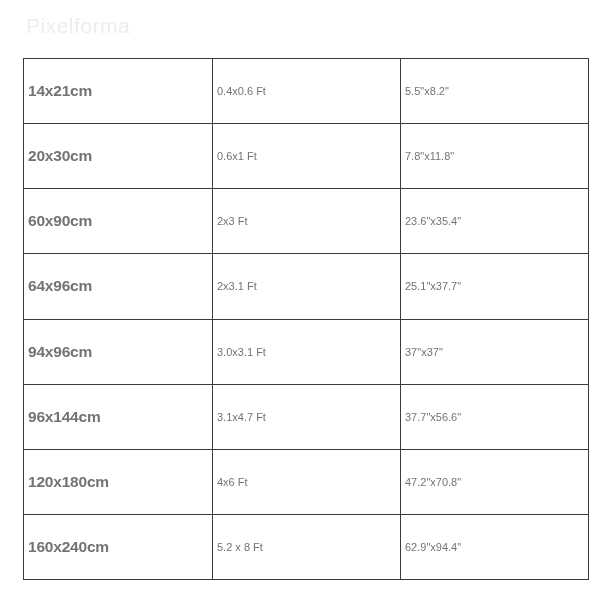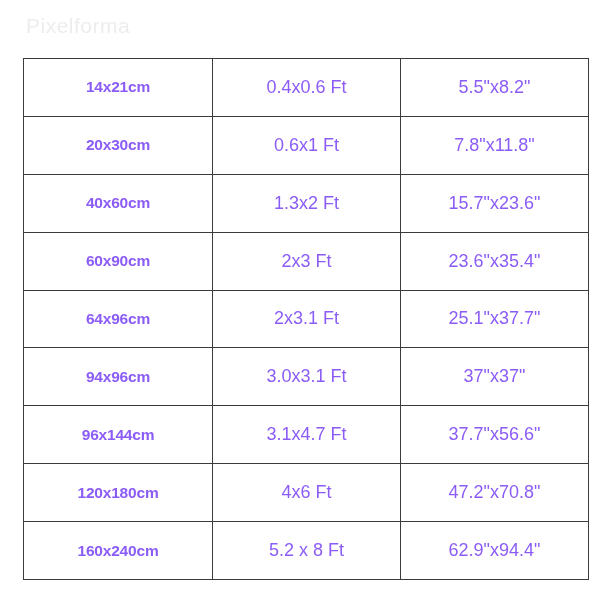--- a/index.html
+++ b/index.html
@@ -43,37 +43,36 @@
     table-layout: fixed;
     border: 1.5px solid #3b3b3b;
   }
 
   table#size-chart col.c-cm  { width: 189px; }
   table#size-chart col.c-ft  { width: 188px; }
   table#size-chart col.c-in  { width: 188px; }
 
   table#size-chart td {
     border: 1.5px solid #3b3b3b;
-    text-align: center;
     vertical-align: middle;
     height: 53px;
     padding: 0 4px;
     white-space: nowrap;
-    color: #8b5cf6;
+    color: #737373;
   }
 
   td.cell-cm {
     font-weight: 700;
     font-size: 15.5px;
     letter-spacing: -0.2px;
   }
 
   td.cell-ft, td.cell-in {
     font-weight: 400;
-    font-size: 18px;
+    font-size: 11px;
     letter-spacing: 0px;
     color: #2a2a2a;
   }
 </style>
 </head>
 <body>
 
 <div id="watermark">Pixelforma</div>
 
 <div id="size-chart-wrap">
@@ -86,25 +85,20 @@
     <tbody id="size-chart-body">
         <tr>
           <td class="cell-cm">14x21cm</td>
           <td class="cell-ft">0.4x0.6 Ft</td>
           <td class="cell-in">5.5"x8.2"</td>
         </tr>
         <tr>
           <td class="cell-cm">20x30cm</td>
           <td class="cell-ft">0.6x1 Ft</td>
           <td class="cell-in">7.8"x11.8"</td>
-        </tr>
-        <tr>
-          <td class="cell-cm">40x60cm</td>
-          <td class="cell-ft">1.3x2 Ft</td>
-          <td class="cell-in">15.7"x23.6"</td>
         </tr>
         <tr>
           <td class="cell-cm">60x90cm</td>
           <td class="cell-ft">2x3 Ft</td>
           <td class="cell-in">23.6"x35.4"</td>
         </tr>
         <tr>
           <td class="cell-cm">64x96cm</td>
           <td class="cell-ft">2x3.1 Ft</td>
           <td class="cell-in">25.1"x37.7"</td>

